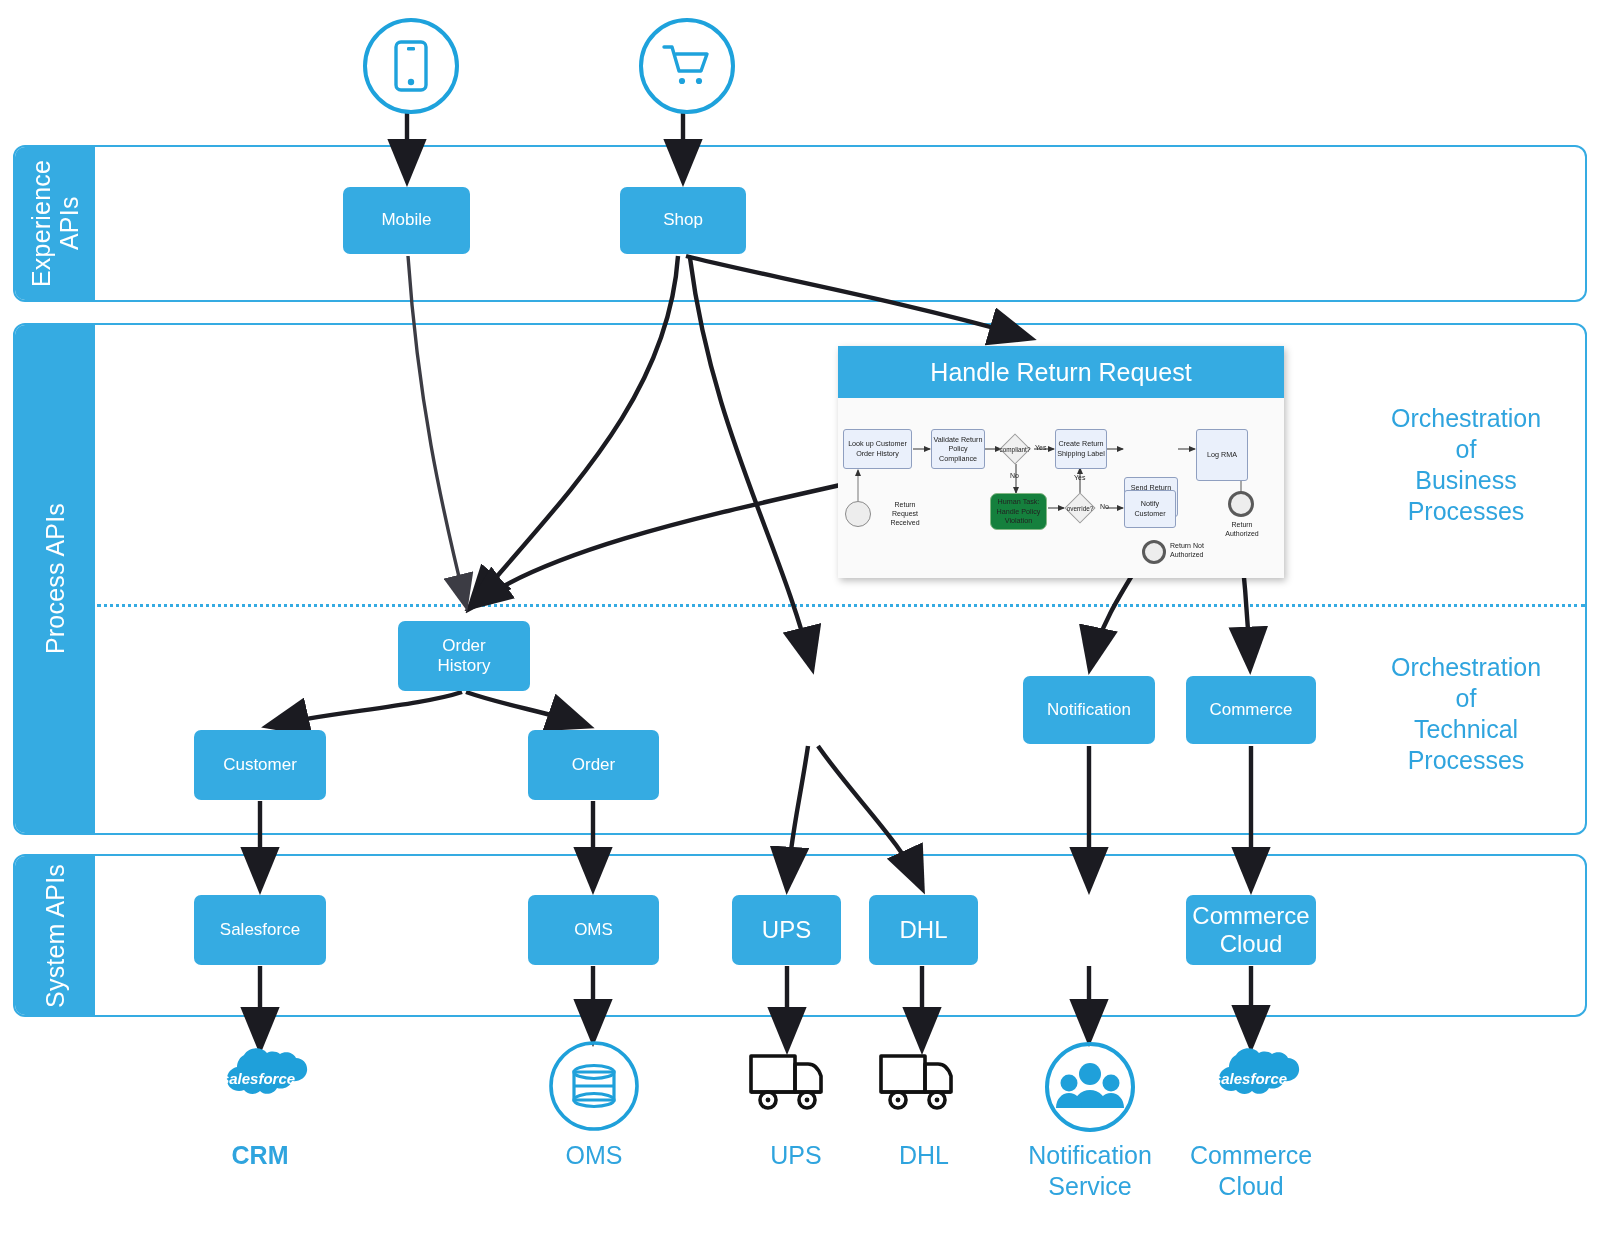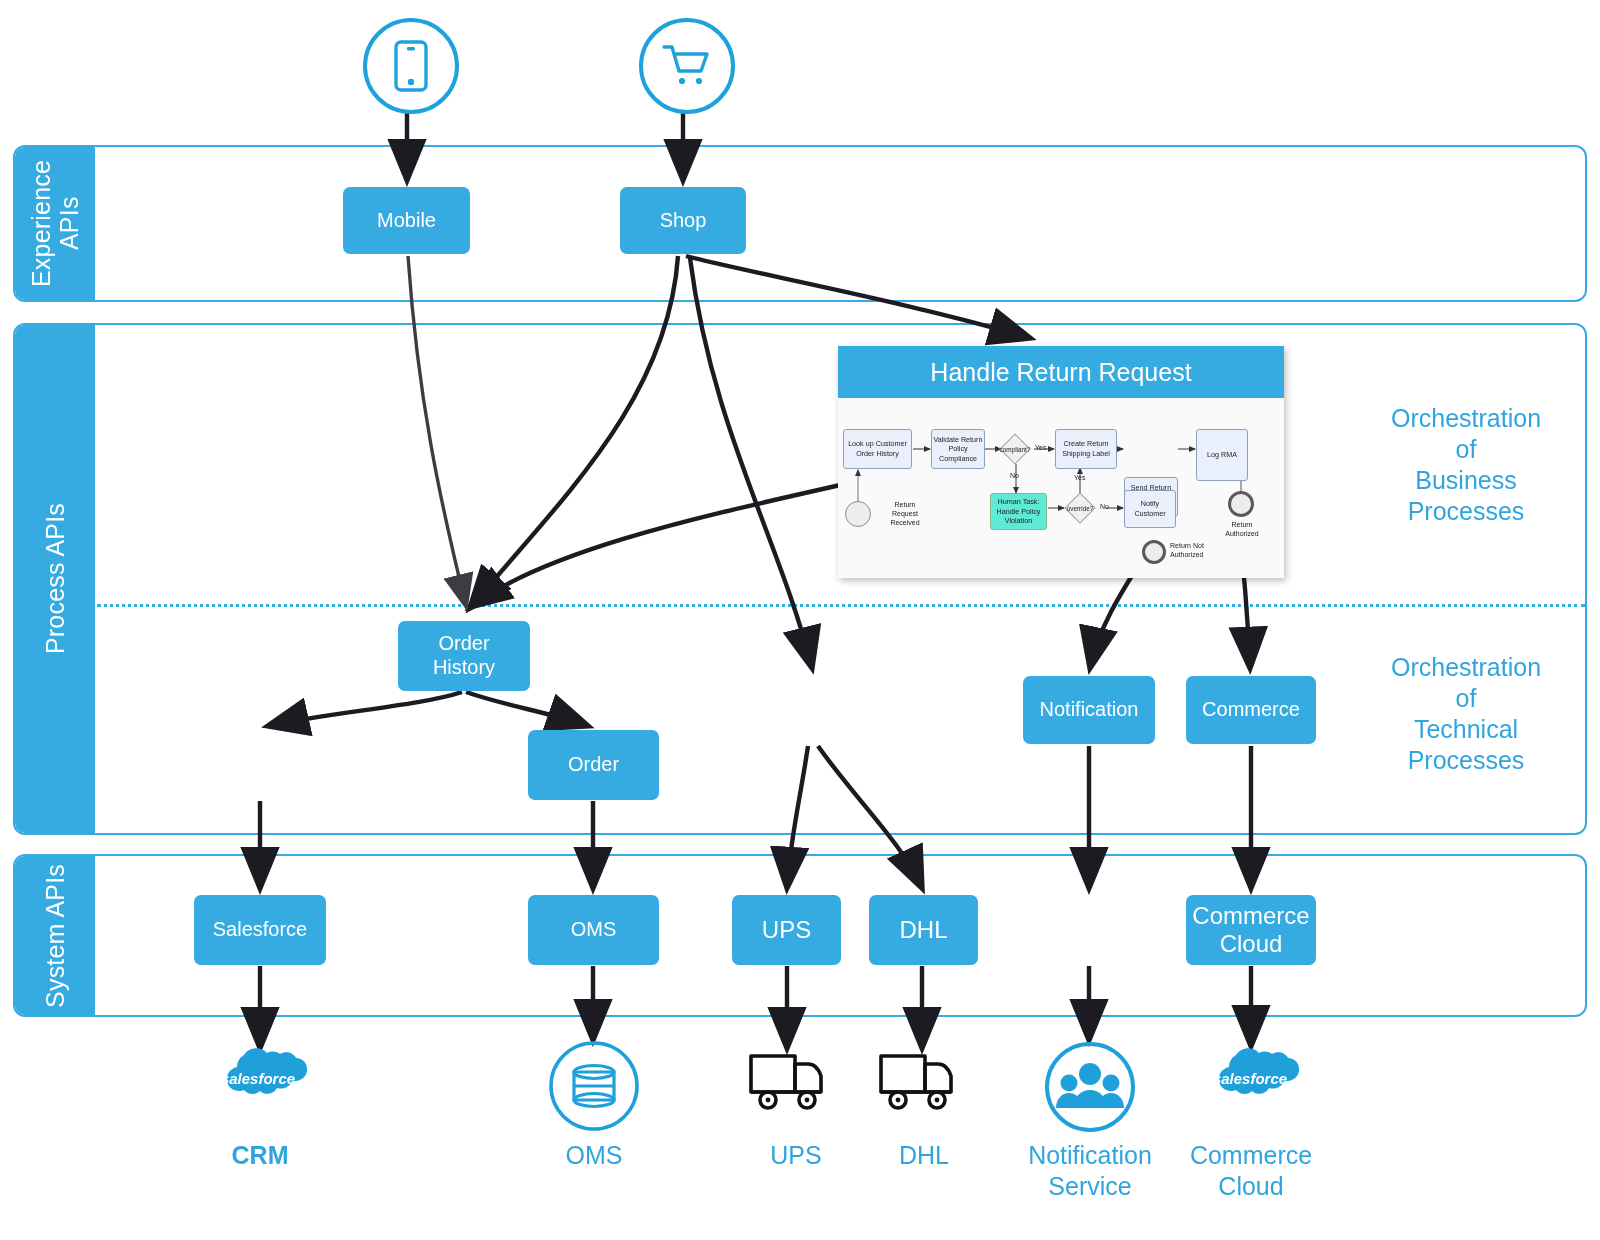--- a/index.html
+++ b/index.html
@@ -12,21 +12,21 @@
   .lane{position:absolute;border:2px solid #35ABE2;border-radius:12px;background:#fff;box-sizing:border-box;}
   .lane-tab{position:absolute;left:0;top:0;bottom:0;width:80px;background:#35ABE2;
             border-radius:10px 0 0 10px;display:flex;align-items:center;justify-content:center;}
   .lane-tab span{writing-mode:vertical-rl;transform:rotate(180deg);color:#fff;font-size:25px;
             line-height:1.12;text-align:center;letter-spacing:.2px;}
   .divider{position:absolute;height:0;border-top:3px dotted #35ABE2;}
 
   
   .node{position:absolute;background:#35ABE2;border-radius:7px;color:#fff;
         display:flex;align-items:center;justify-content:center;text-align:center;
-        font-size:20px;line-height:1.18;box-sizing:border-box;z-index:4;}
+        font-size:17px;line-height:1.18;box-sizing:border-box;z-index:4;}
   .node.sm{font-size:24px;}
 
   
   .side-note{position:absolute;color:#2FA4DE;font-size:25px;line-height:1.24;text-align:center;}
 
   
   .chip{position:absolute;width:88px;height:88px;border:4px solid #1EA2DC;border-radius:50%;
         background:#fff;display:flex;align-items:center;justify-content:center;z-index:5;}
 
   
@@ -35,21 +35,21 @@
 
   
   .bpmn-card{position:absolute;left:838px;top:346px;width:446px;height:232px;
              background:#fafafa;box-shadow:2px 3px 7px rgba(0,0,0,.26);z-index:3;}
   .bpmn-title{position:absolute;left:0;top:0;width:446px;height:52px;background:#35ABE2;
               color:#fff;font-size:25px;display:flex;align-items:center;justify-content:center;}
   .bpmn-canvas{position:absolute;left:0;top:52px;width:446px;height:180px;}
   .bp-task{position:absolute;background:#eaf0fb;border:1px solid #8f9fc0;border-radius:3px;
            color:#222;font-size:7.2px;line-height:1.33;display:flex;align-items:center;
            justify-content:center;text-align:center;padding:1px;box-sizing:border-box;}
-  .bp-task.human{background:#5eead4;border-color:#86b886;}
+  .bp-task.human{background:#15803d;border-color:#86b886;border-radius:7px;}
   .bp-gate{position:absolute;background:#f0f0f0;border:1px solid #9a9a9a;
            transform:rotate(45deg);box-sizing:border-box;}
   .bp-gate-lbl{position:absolute;font-size:6.4px;color:#222;text-align:center;white-space:nowrap;}
   .bp-ev{position:absolute;border-radius:50%;background:#ededed;border:1.6px solid #8a8a8a;box-sizing:border-box;}
   .bp-ev.end{background:#ededed;border-width:3px;border-color:#5a5a5a;}
   .bp-txt{position:absolute;font-size:7px;line-height:1.3;color:#222;text-align:center;white-space:pre-line;}
   .bp-flowlbl{position:absolute;font-size:7px;color:#222;}
 </style>
 </head>
 <body>
@@ -149,21 +149,21 @@
       <div class="bp-task human" style="left:152px;top:95px;width:57px;height:37px;">Human Task:
 Handle Policy
 Violation</div>
 
       <div class="bp-gate" style="left:231px;top:99px;width:22px;height:22px;"></div>
       <div class="bp-gate-lbl" style="left:224px;top:107px;width:36px;">override?</div>
 
       <div class="bp-flowlbl" style="left:236px;top:76px;">Yes</div>
       <div class="bp-flowlbl" style="left:262px;top:105px;">No</div>
 
-      <div class="bp-task" style="left:217px;top:31px;width:62px;height:40px;">Create Return
+      <div class="bp-task" style="left:217px;top:31px;width:52px;height:40px;">Create Return
 Shipping
 Label</div>
       <div class="bp-task" style="left:286px;top:31px;width:54px;height:40px;margin-top:48px;">Send Return
 Label to
 Customer</div>
       <div class="bp-task" style="left:358px;top:31px;width:52px;height:52px;">Log RMA</div>
       <div class="bp-task" style="left:286px;top:92px;width:52px;height:38px;">Notify
 Customer</div>
 
       <div class="bp-ev" style="left:7px;top:103px;width:26px;height:26px;"></div>
@@ -176,20 +176,21 @@
 Authorized</div>
 
       <div class="bp-ev end" style="left:304px;top:142px;width:24px;height:24px;"></div>
       <div class="bp-txt" style="left:332px;top:143px;width:62px;text-align:left;">Return Not
 Authorized</div>
     </div>
   </div>
 
   <div class="node" style="left:398px;top:621px;width:132px;height:70px;white-space:pre-line;">Order
 History</div>
+  <div class="node" style="left:194px;top:730px;width:132px;height:70px;">Customer</div>
   <div class="node" style="left:528px;top:730px;width:131px;height:70px;">Order</div>
   <div class="node" style="left:1023px;top:676px;width:132px;height:68px;">Notification</div>
   <div class="node" style="left:1186px;top:676px;width:130px;height:68px;">Commerce</div>
 
   <div class="node" style="left:194px;top:895px;width:132px;height:70px;">Salesforce</div>
   <div class="node" style="left:528px;top:895px;width:131px;height:70px;">OMS</div>
   <div class="node sm" style="left:732px;top:895px;width:109px;height:70px;">UPS</div>
   <div class="node sm" style="left:869px;top:895px;width:109px;height:70px;">DHL</div>
   <div class="node sm" style="left:1186px;top:895px;width:130px;height:70px;white-space:pre-line;">Commerce
 Cloud</div>

